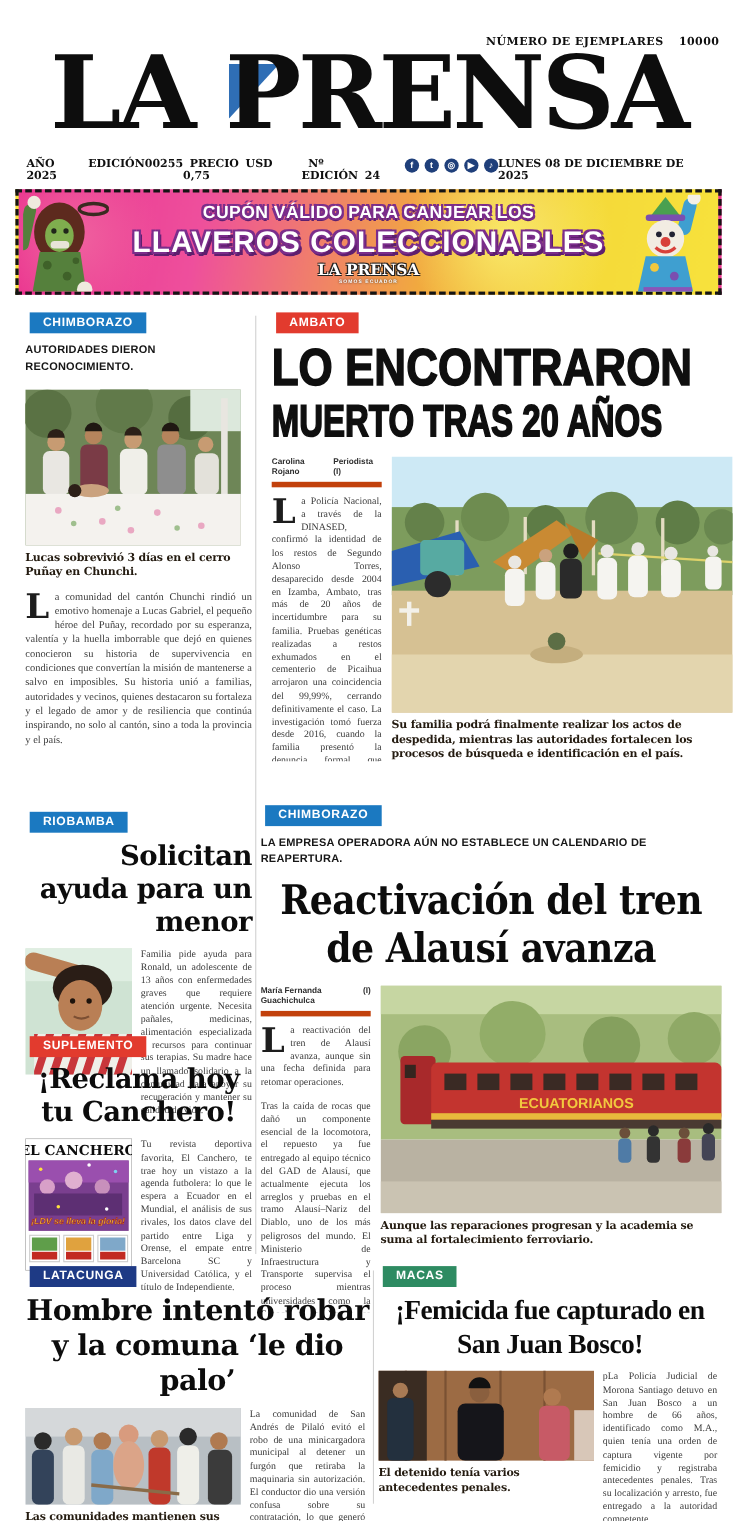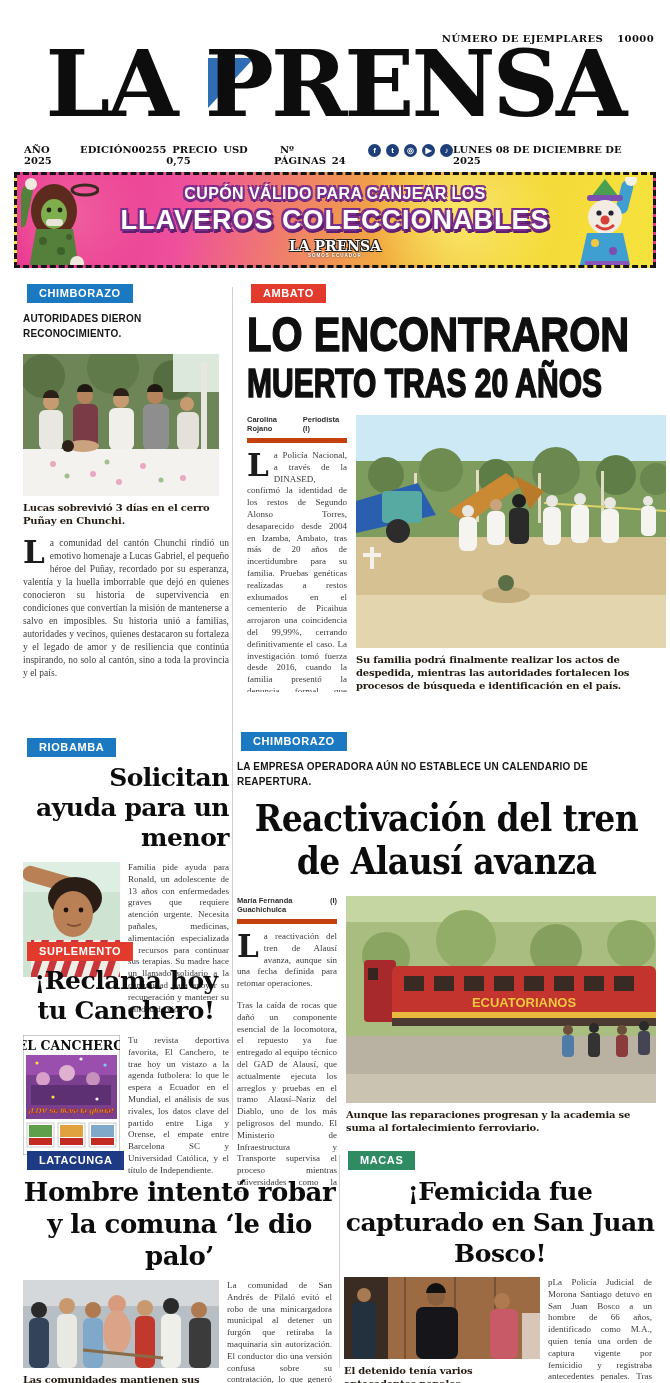--- a/index.html
+++ b/index.html
@@ -87,21 +87,21 @@
   .sec-canchero .col-r { width:101px; flex:none; }
 
   .sec-latacunga { left:23px; top:1150px; width:313px; }
   .sec-latacunga .hl { font-size:26px; line-height:32px; text-align:center; margin-top:6px; }
   .sec-latacunga .art-row { gap:8px; margin-top:8px; }
   .sec-latacunga .col-l { width:196px; flex:none; }
   .sec-latacunga .col-r { width:105px; flex:none; }
   .sec-latacunga .caption { margin-top:5px; }
 
   .sec-macas { left:344px; top:1150px; width:312px; }
-  .sec-macas .hl { font-size:25px; line-height:31px; text-align:center; margin-top:6px; }
+  .sec-macas .hl { font-size:25px; line-height:31px; text-align:center; margin-top:6px;font-family:Liberation Serif, serif; }
   .sec-macas .art-row { gap:8px; margin-top:8px; }
   .sec-macas .col-l { width:196px; flex:none; }
   .sec-macas .col-r { width:104px; flex:none; }
   .sec-macas .caption { margin-top:5px; }
 </style>
 </head>
 <body>
 
 <div class="page">
 
@@ -109,21 +109,21 @@
     <span>NÚMERO DE EJEMPLARES</span><span class="val">10000</span>
   </div>
   <div class="p-triangle"></div>
   <h1 class="big-title">LA PRENSA</h1>
 
   <div class="info-row">
     <span class="pair">AÑO 2025</span>
     <span class="pair">EDICIÓN</span>
     <span class="pair">00255</span>
     <span class="pair"><span>PRECIO</span><span>USD 0,75</span></span>
-    <span class="pair"><span>Nº PÁGINAS</span><span>24</span></span>
+    <span class="pair"><span>Nº EDICIÓN</span><span>24</span></span>
     <span class="socials">
       <span class="soc">f</span>
       <span class="soc">t</span>
       <span class="soc">◎</span>
       <span class="soc">▶</span>
       <span class="soc">♪</span>
     </span>
     <span class="pair">LUNES 08 DE DICIEMBRE DE 2025</span>
   </div>
 

